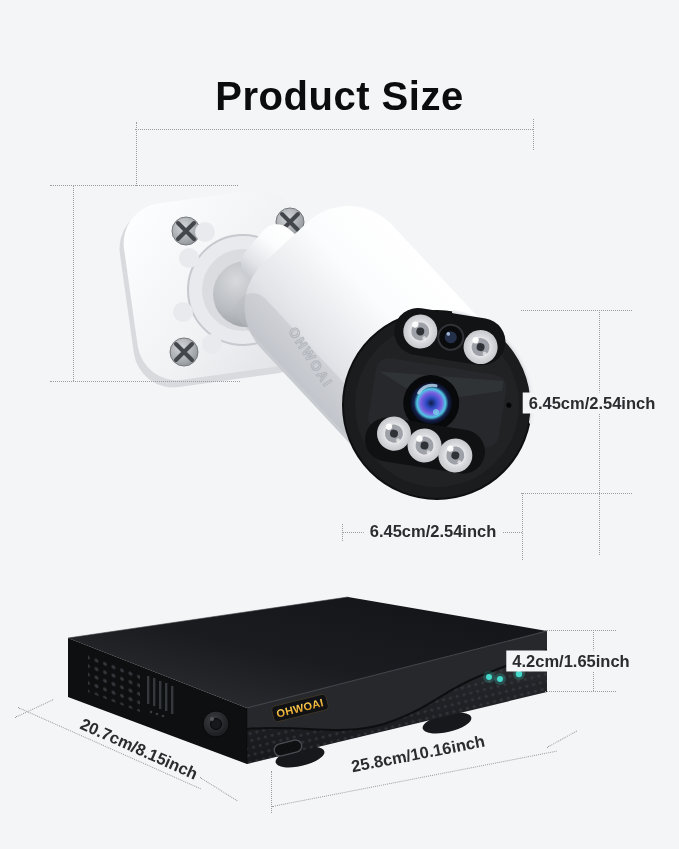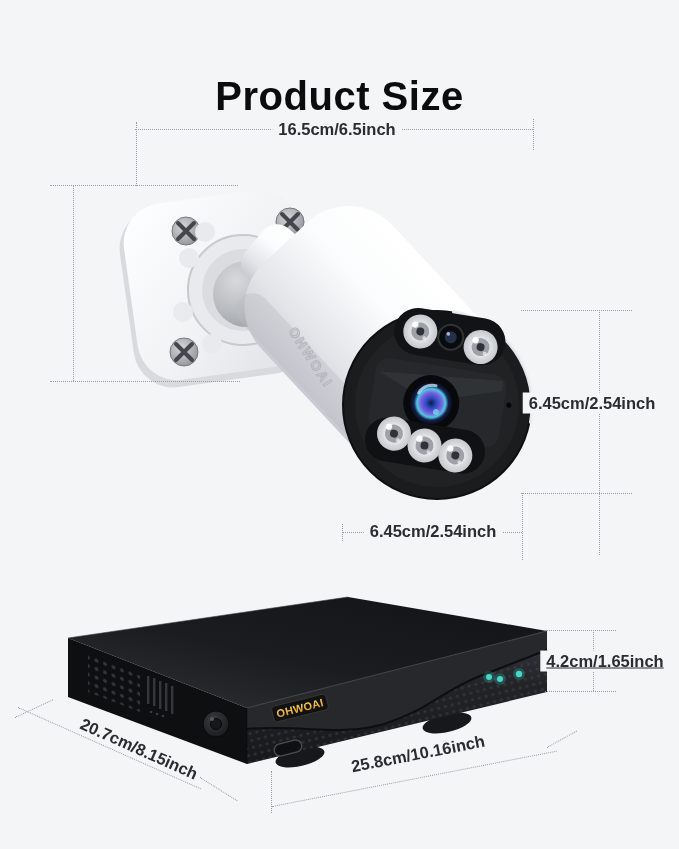--- a/index.html
+++ b/index.html
@@ -265,20 +265,19 @@
   <div class="dot-h" style="left:545px;top:691px;width:71px;"></div>
 
   <div class="dot-r" style="left:18px;top:707px;width:200px;transform:rotate(24deg);"></div>
   <div class="dot-r" style="left:15px;top:717px;width:42px;transform:rotate(-25deg);"></div>
   <div class="dot-r" style="left:200px;top:777px;width:44px;transform:rotate(32deg);"></div>
 
   <div class="dot-r" style="left:272px;top:806px;width:290px;transform:rotate(-11deg);"></div>
   <div class="dot-v" style="left:271px;top:771px;height:42px;"></div>
   <div class="dot-r" style="left:547px;top:747px;width:34px;transform:rotate(-29deg);"></div>
 
-  <div class="dim-label" style="left:337px;top:129px;">16.5cm/6.5inch</div>
   <div class="dim-label" style="left:592px;top:403px;">6.45cm/2.54inch</div>
   <div class="dim-label" style="left:433px;top:531px;">6.45cm/2.54inch</div>
-  <div class="dim-label" style="left:605px;top:661px;text-decoration:underline;">4.2cm/1.65inch</div>
+  <div class="dim-label" style="left:571px;top:661px;">4.2cm/1.65inch</div>
   <div class="dim-label no-bg" style="left:139px;top:749px;transform:translate(-50%,-50%) rotate(24deg);">20.7cm/8.15inch</div>
   <div class="dim-label no-bg" style="left:418px;top:754px;transform:translate(-50%,-50%) rotate(-11deg);">25.8cm/10.16inch</div>
 
 </div>
 
 </body></html>

